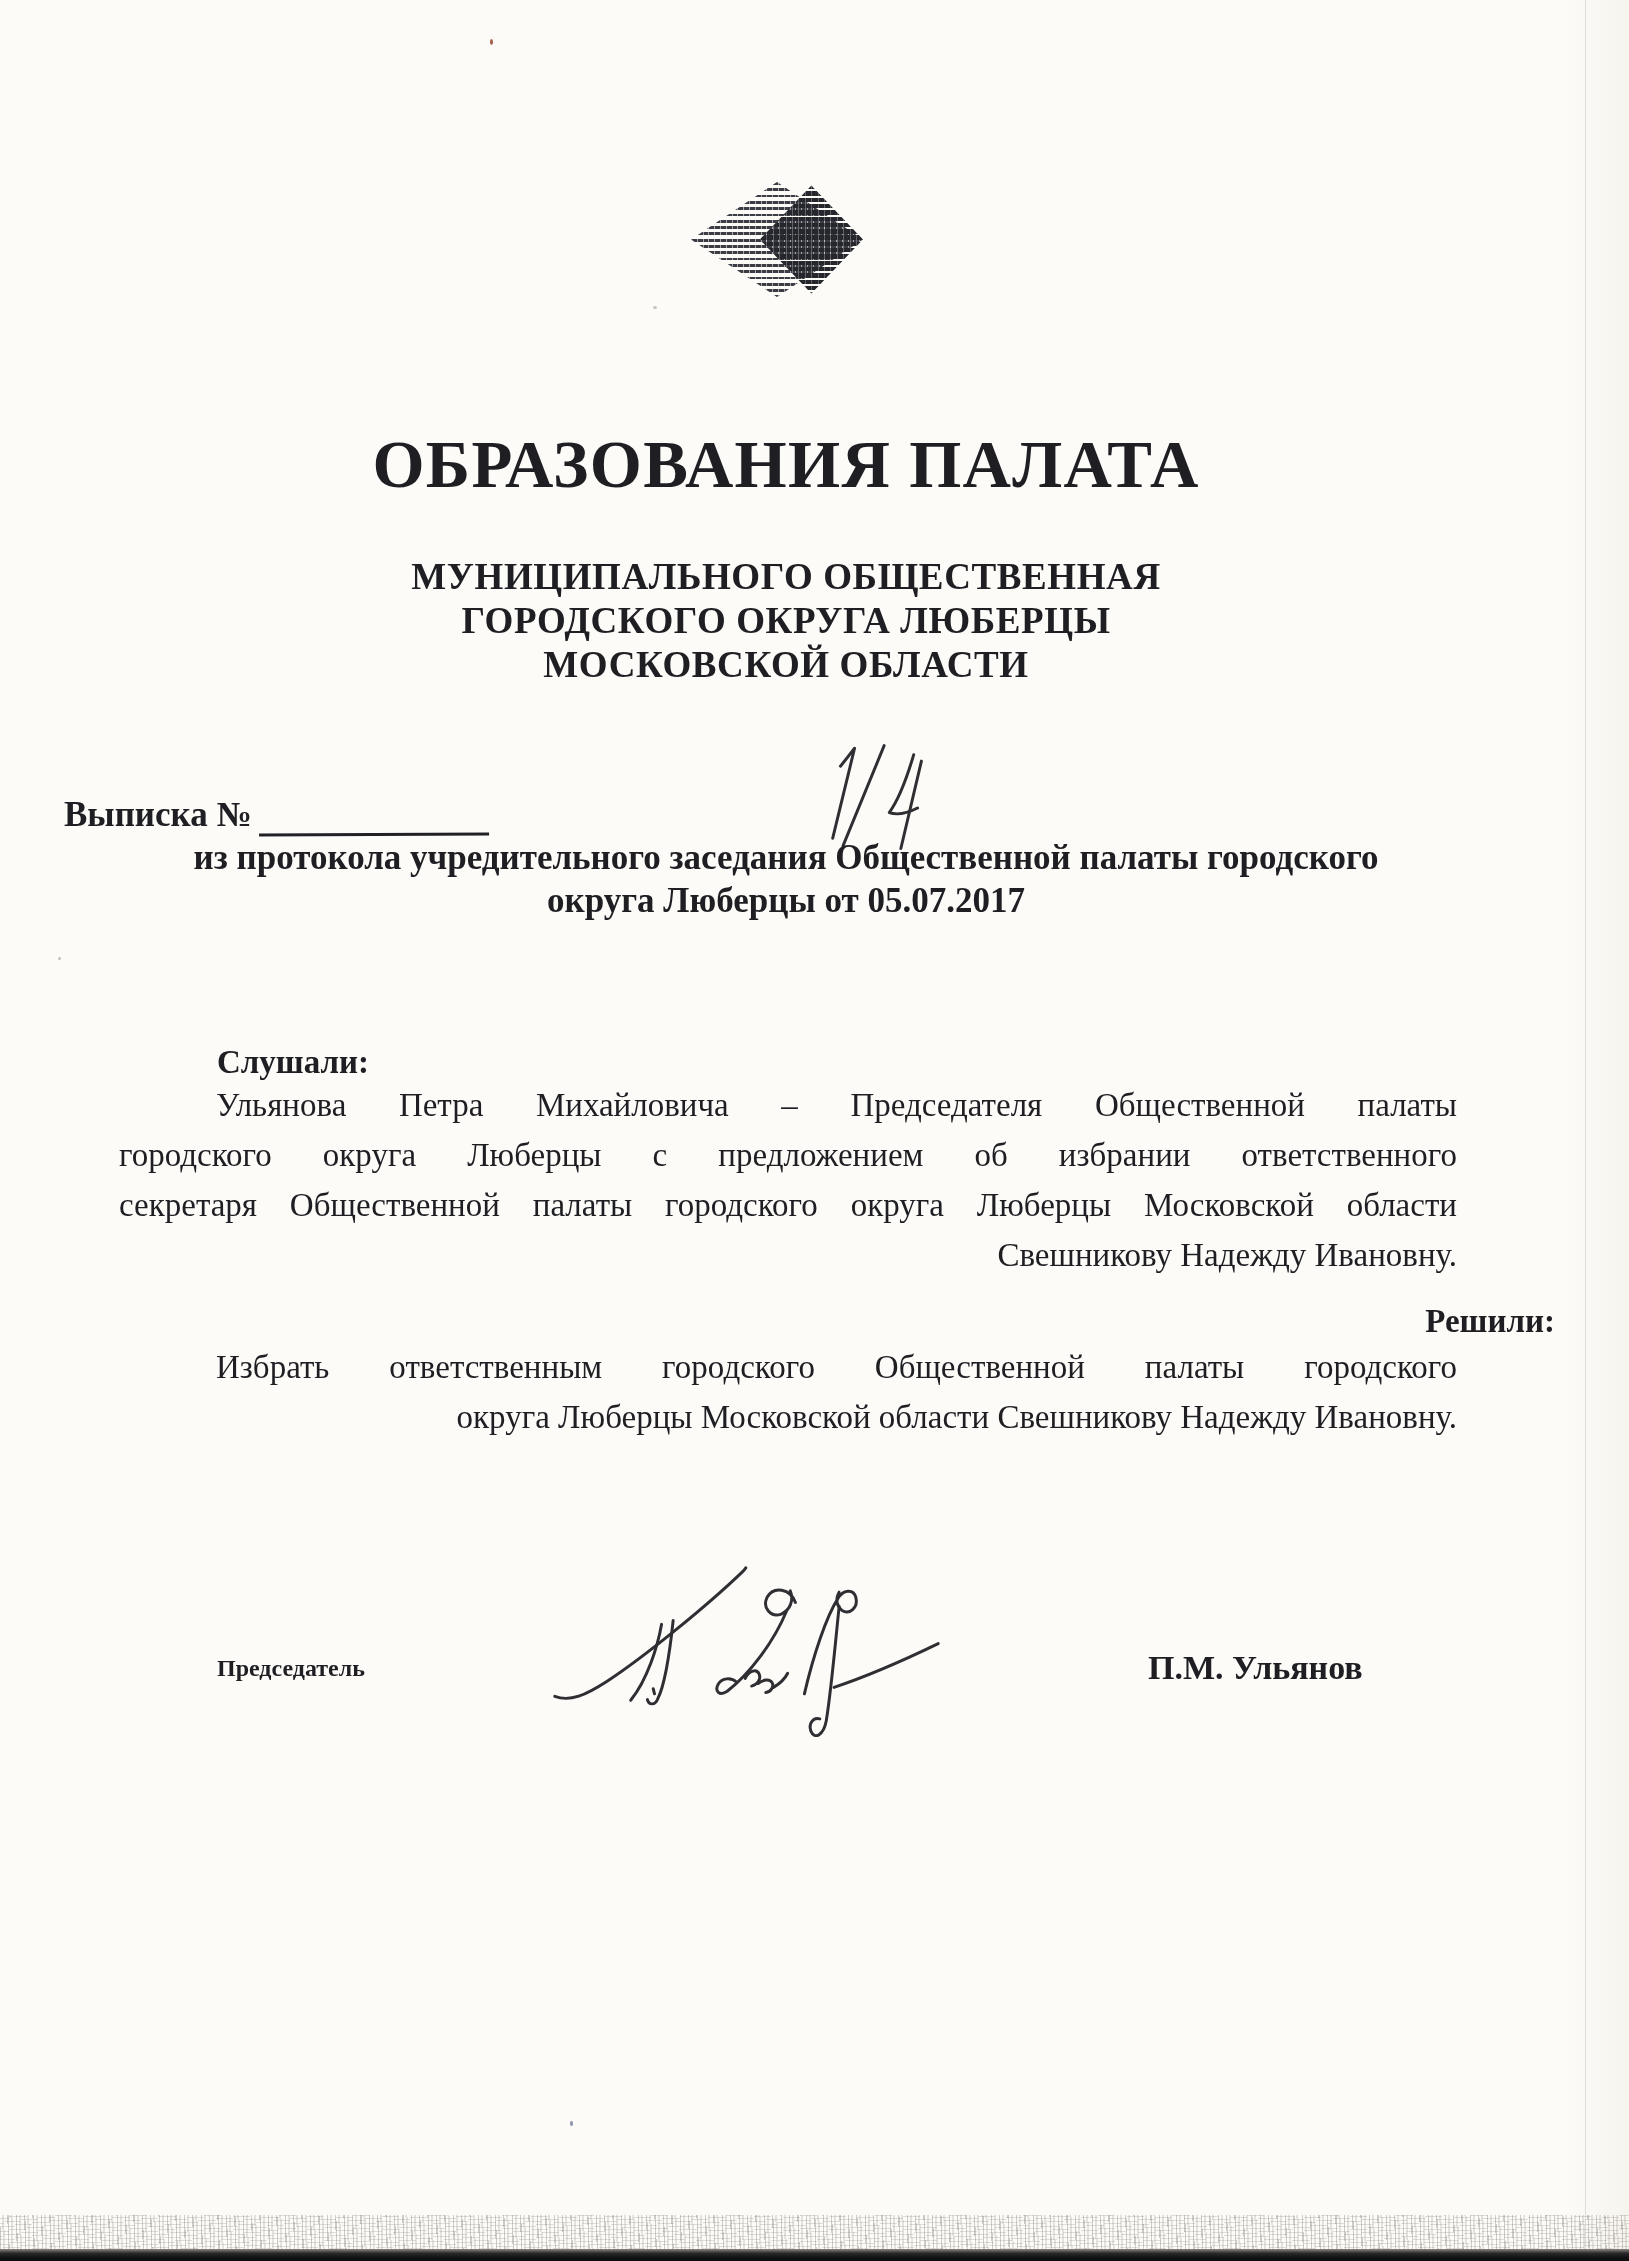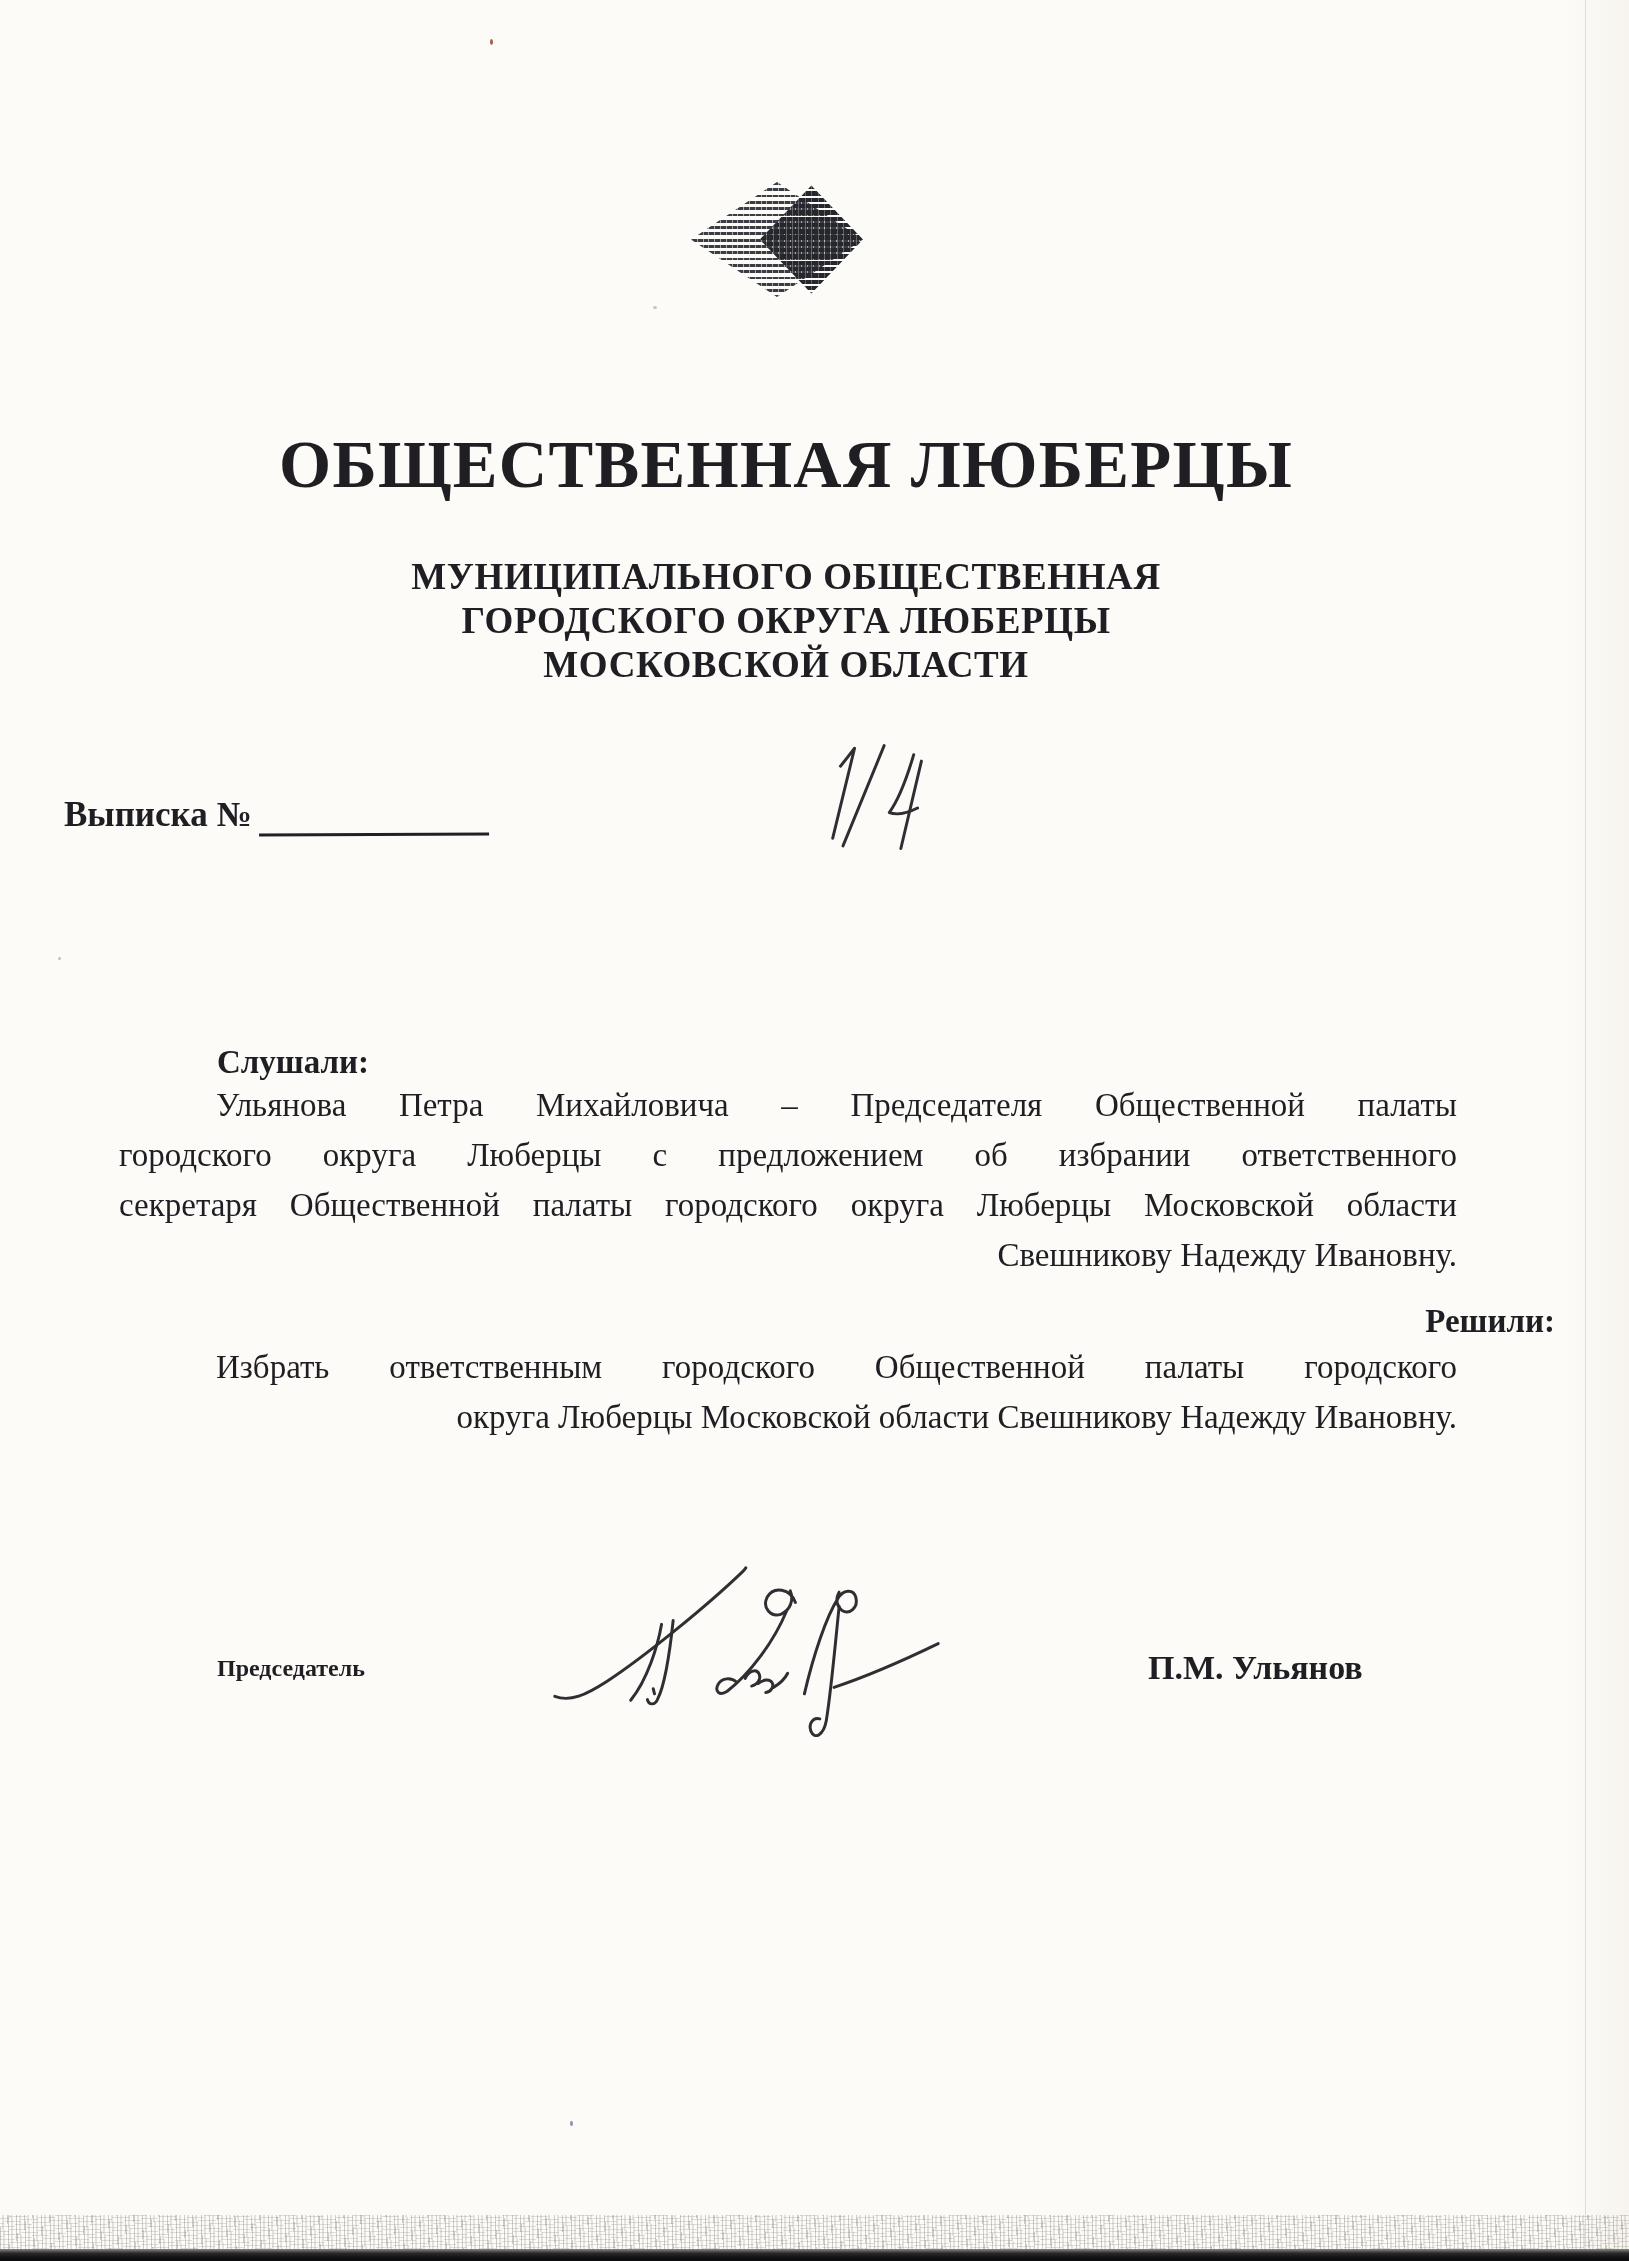--- a/index.html
+++ b/index.html
@@ -79,40 +79,44 @@
 </head>
 <body>
 
 <div class="page">
 
   <div class="logo">
     <div class="logo-outer"></div>
     <div class="logo-inner"></div>
   </div>
 
-  <div class="center-wrap doc-title">ОБЩЕСТВЕННАЯ ЛЮБЕРЦЫ</div>
+  <div class="center-wrap doc-title">ОБРАЗОВАНИЯ ПАЛАТА</div>
 
   <div class="center-wrap org-lines">
     <div>МУНИЦИПАЛЬНОГО ОБЩЕСТВЕННАЯ</div>
     <div>ГОРОДСКОГО ОКРУГА ЛЮБЕРЦЫ</div>
     <div>МОСКОВСКОЙ ОБЛАСТИ</div>
   </div>
 
   <div class="extract-row">
     <span>Выписка №</span>
     <span class="extract-line"></span>
   </div>
 
   <svg class="hand-number" viewBox="0 0 210 172" aria-label="1/4">
     <path class="stroke" stroke-width="5.2" d="M52,42 C61,31 68,22 74,14 L40,154"></path>
     <path class="stroke" stroke-width="5.2" d="M120,10 L56,166"></path>
     <path class="stroke" stroke-width="5.2" d="M166,24 C156,58 144,92 128,114 C141,119 158,114 172,107"></path>
     <path class="stroke" stroke-width="5.2" d="M178,34 L146,170"></path>
   </svg>
 
+  <div class="center-wrap subject-lines">
+    <div>из протокола учредительного заседания Общественной палаты городского</div>
+    <div>округа Люберцы от 05.07.2017</div>
+  </div>
 
   <div class="body-block sec1-head sec-head">Слушали:</div>
   <div class="body-block sec1-para">
     <div class="jline indent">Ульянова Петра Михайловича – Председателя Общественной палаты</div>
     <div class="jline">городского округа Люберцы с предложением об избрании ответственного</div>
     <div class="jline">секретаря Общественной палаты городского округа Люберцы Московской области</div>
     <div class="lline">Свешникову Надежду Ивановну.</div>
   </div>
 
   <div class="body-block sec2-head sec-head">Решили:</div>

